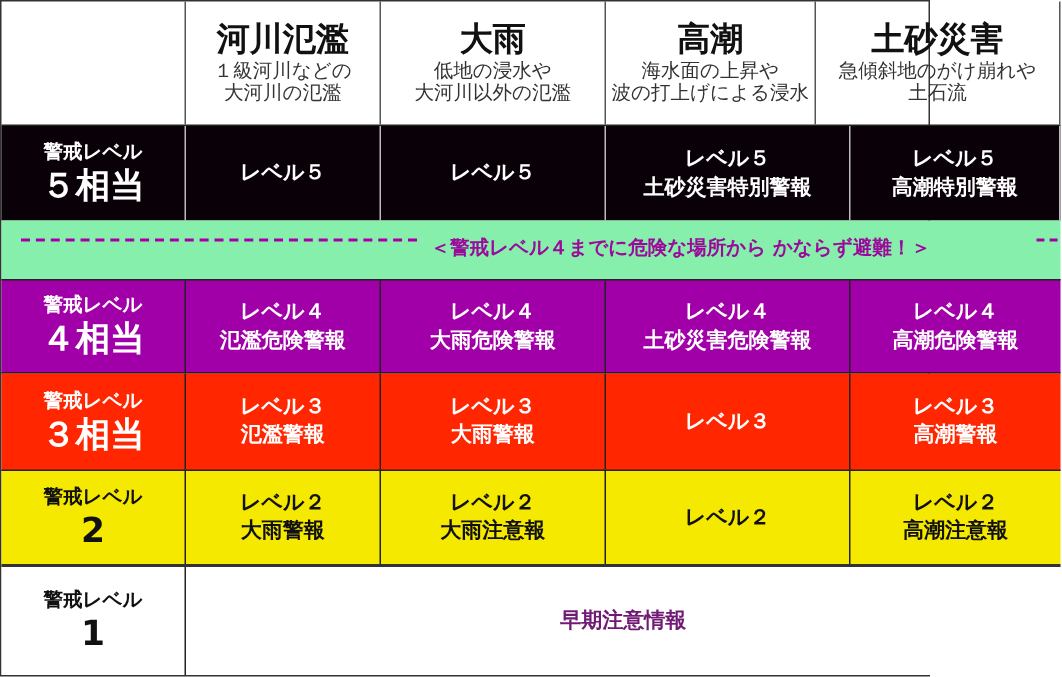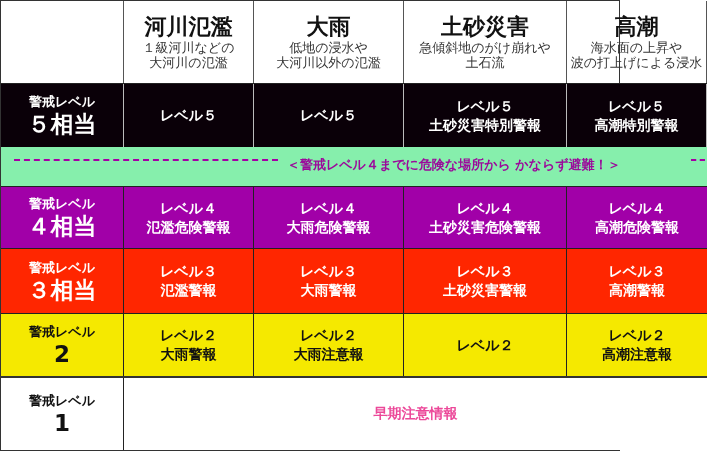--- a/index.html
+++ b/index.html
@@ -24,48 +24,48 @@
 
     .r4 { top: 185px; height: 63px; background: #a100a8; color: #fff; border-top: 1px solid #222; border-bottom: 1px solid #222; }
     .r3 { top: 248px; height: 65px; background: #ff2600; color: #fff; border-bottom: 1px solid #222; }
     .r2 { top: 313px; height: 64px; background: #f5e900; color: #111; border-bottom: 2px solid #333; }
     .r1 { top: 377px; height: 72px; background: #fff; color: #111; }
 
     .lvl-small { font-size: 13px; font-weight: bold; line-height: 17px; }
     .lvl-big { font-size: 23px; font-weight: bold; line-height: 28px; }
     .cell-l1 { font-size: 14px; font-weight: bold; line-height: 19px; }
     .cell-l2 { font-size: 14px; font-weight: bold; line-height: 19px; }
-    .span-cell { flex: 1; font-size: 14px; font-weight: bold; color: #ec4899; }
+    .span-cell { flex: 1; font-size: 14px; font-weight: bold; color: #701a75; }
   </style>
 </head>
 <body>
 
 <div class="table">
 
   <div class="row r-head">
     <div class="cell c0"></div>
     <div class="cell c1">
       <div class="hazard-title">河川氾濫</div>
       <div class="hazard-desc">１級河川などの</div>
       <div class="hazard-desc">大河川の氾濫</div>
     </div>
     <div class="cell c2">
       <div class="hazard-title">大雨</div>
       <div class="hazard-desc">低地の浸水や</div>
       <div class="hazard-desc">大河川以外の氾濫</div>
     </div>
+    <div class="cell c4">
+      <div class="hazard-title">高潮</div>
+      <div class="hazard-desc">海水面の上昇や</div>
+      <div class="hazard-desc">波の打上げによる浸水</div>
+    </div>
     <div class="cell c3">
       <div class="hazard-title">土砂災害</div>
       <div class="hazard-desc">急傾斜地のがけ崩れや</div>
       <div class="hazard-desc">土石流</div>
-    </div>
-    <div class="cell c4">
-      <div class="hazard-title">高潮</div>
-      <div class="hazard-desc">海水面の上昇や</div>
-      <div class="hazard-desc">波の打上げによる浸水</div>
     </div>
   </div>
 
   <div class="row r5">
     <div class="cell c0">
       <div class="lvl-small">警戒レベル</div>
       <div class="lvl-big">５相当</div>
     </div>
     <div class="cell c1">
       <div class="cell-l1">レベル５</div>
@@ -120,21 +120,20 @@
     <div class="cell c1">
       <div class="cell-l1">レベル３</div>
       <div class="cell-l2">氾濫警報</div>
     </div>
     <div class="cell c2">
       <div class="cell-l1">レベル３</div>
       <div class="cell-l2">大雨警報</div>
     </div>
     <div class="cell c3">
       <div class="cell-l1">レベル３</div>
-      <div class="cell-l2">土砂災害警報</div>
     </div>
     <div class="cell c4">
       <div class="cell-l1">レベル３</div>
       <div class="cell-l2">高潮警報</div>
     </div>
   </div>
 
   <div class="row r2">
     <div class="cell c0">
       <div class="lvl-small">警戒レベル</div>

